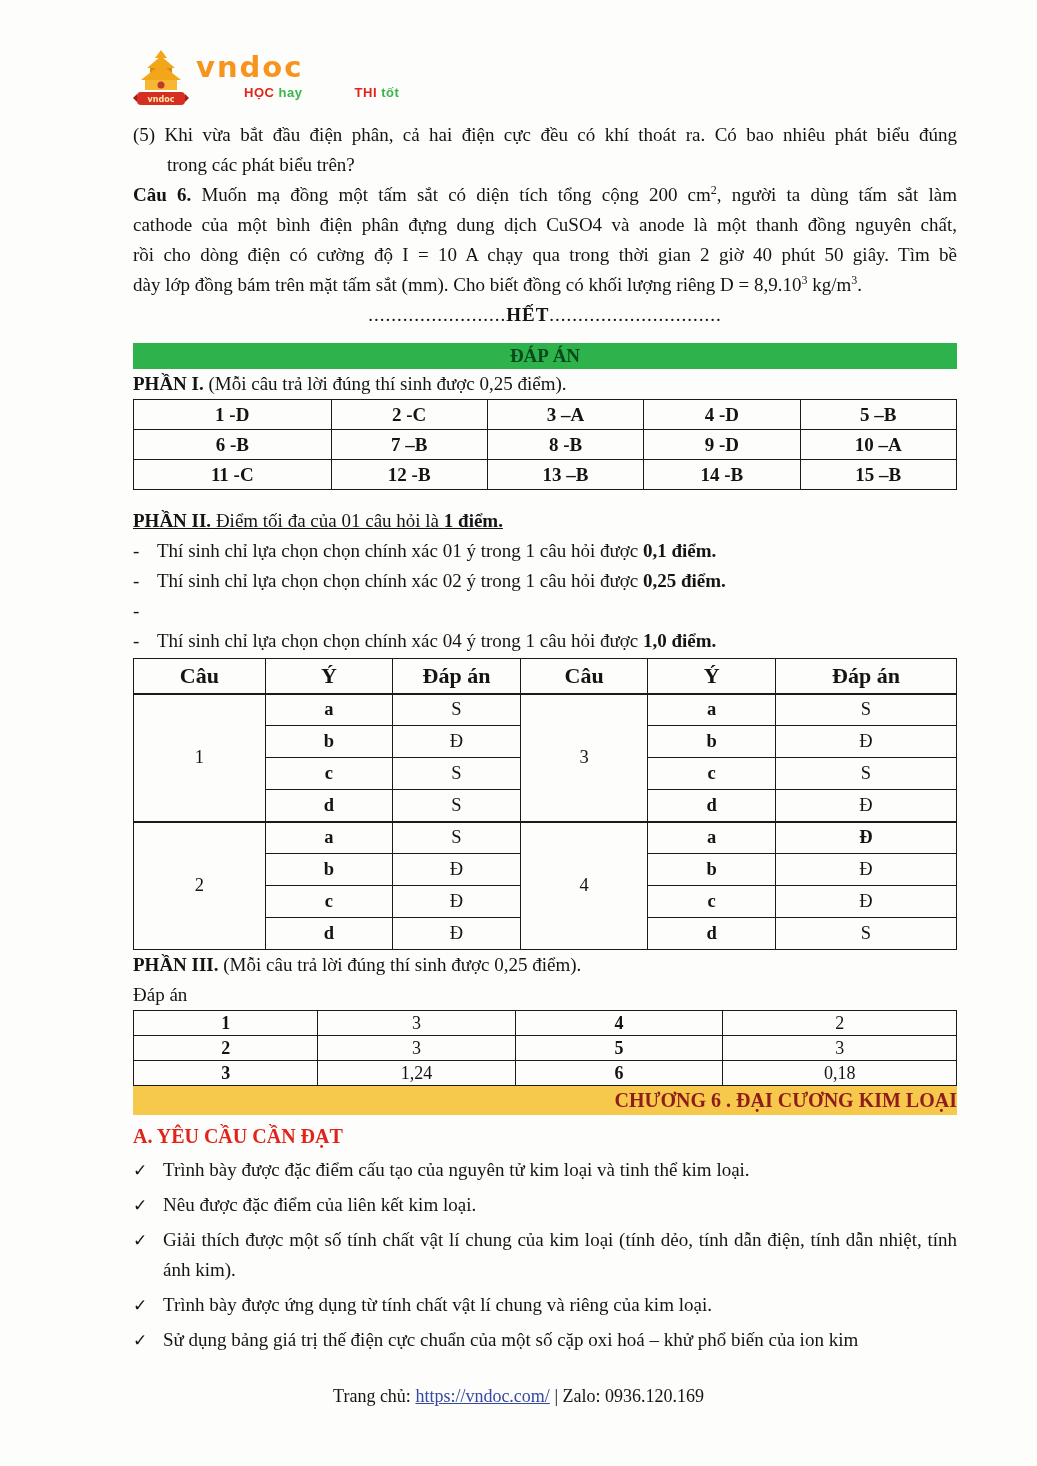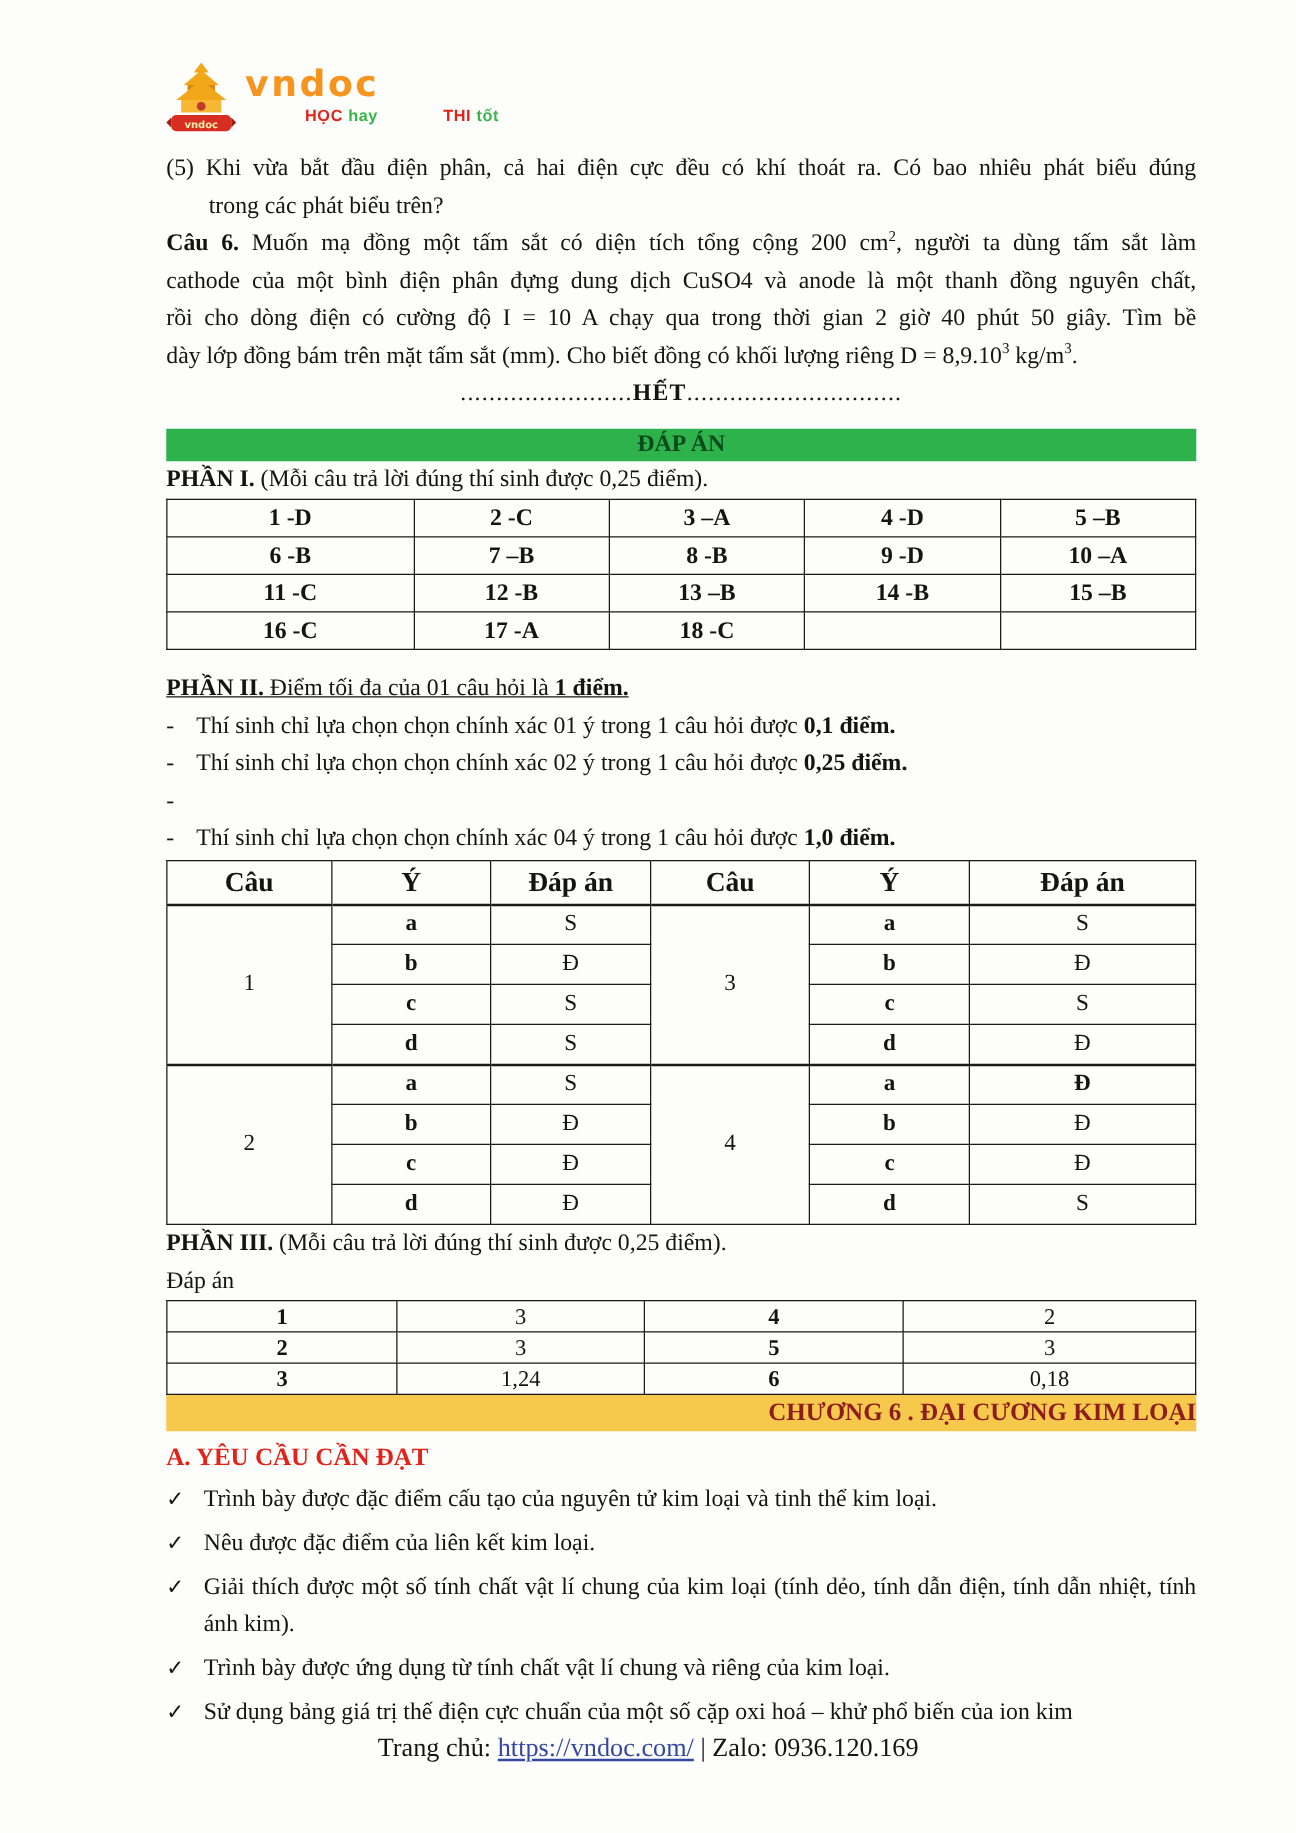--- a/index.html
+++ b/index.html
@@ -49,21 +49,21 @@
   
   .rule { display:flex; line-height:30px; }
   .rule-dash { width:24px; flex:0 0 24px; }
   
   .red-heading { color:#e2231a; font-weight:bold; font-size:20px; line-height:27px; margin-top:8px; }
   
   .check-item { display:flex; gap:12px; line-height:30px; margin-top:5px; }
   .check-mark { font-family:"DejaVu Sans", sans-serif; flex:0 0 18px; font-size:17px; }
   .check-text { flex:1; text-align:justify; }
 
-  .footer { position:absolute; left:0; top:1386px; width:1037px; text-align:center; font-size:21px; }
+  .footer { position:absolute; left:0; top:1386px; width:1037px; text-align:center; font-size:18px; }
   .footer a { color:#3548a0; text-decoration:underline; }
 </style>
 </head>
 <body>
 
 <div class="page">
 
   <div class="logo">
     <span>
       <svg width="56" height="64" viewBox="0 0 56 64">
@@ -133,27 +133,20 @@
           <td>9 -D</td>
           <td>10 –A</td>
         </tr>
         <tr>
           <td>11 -C</td>
           <td>12 -B</td>
           <td>13 –B</td>
           <td>14 -B</td>
           <td>15 –B</td>
         </tr>
-        <tr>
-          <td>16 -C</td>
-          <td>17 -A</td>
-          <td>18 -C</td>
-          <td></td>
-          <td></td>
-        </tr>
       </tbody>
     </table>
 
     <div class="line mt16"><span class="bold">PHẦN II.</span><span> Điểm tối đa của 01 câu hỏi là </span><span class="bold">1 điểm.</span></div>
 
     <div class="rule">
         <span class="rule-dash">-</span>
         <span><span>Thí sinh chỉ lựa chọn chọn chính xác 01 ý trong 1 câu hỏi được </span><span class="bold">0,1 điểm.</span></span>
       </div>
     <div class="rule">

